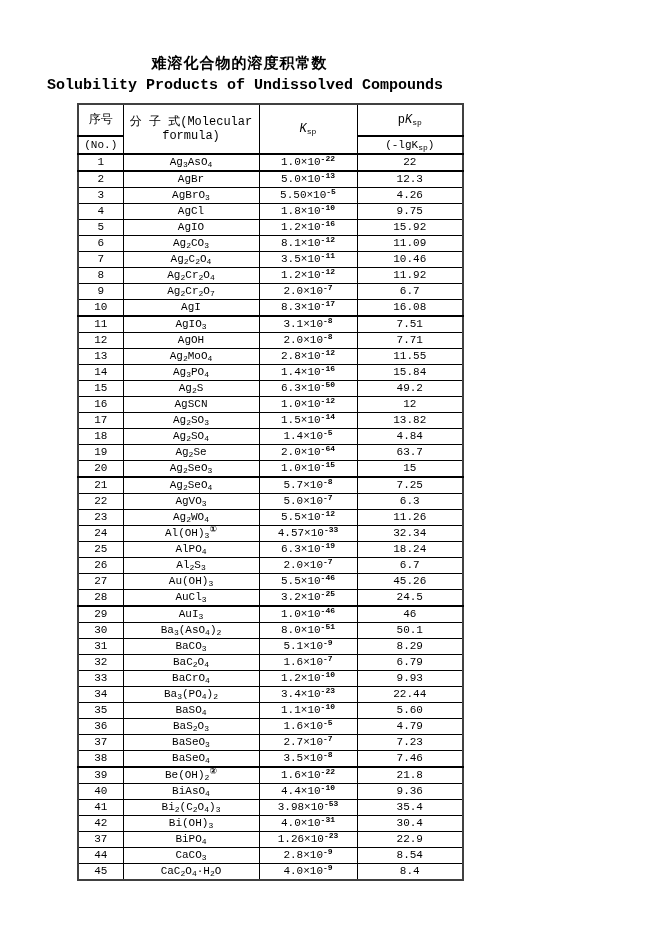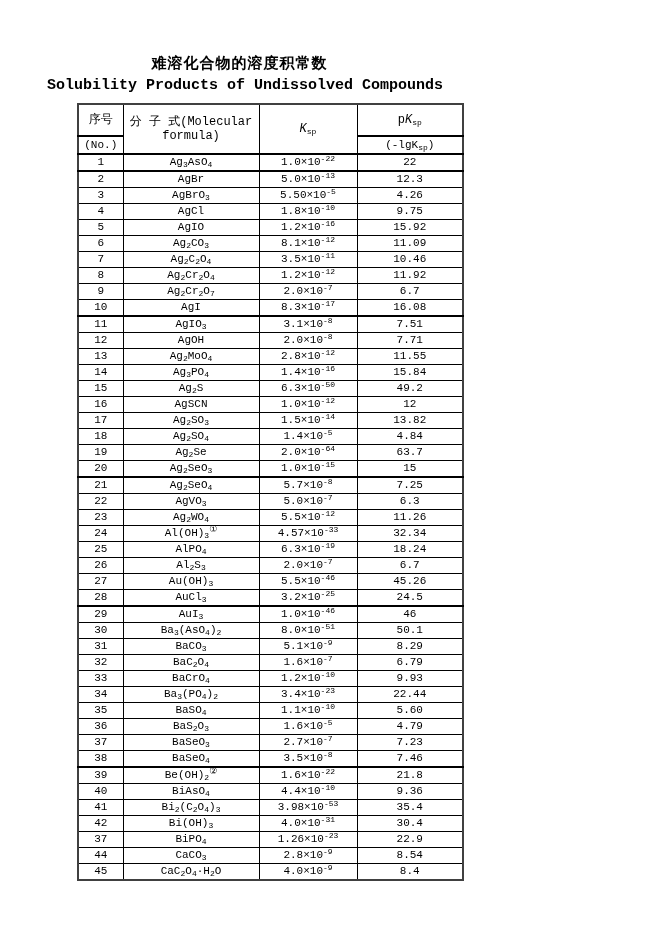--- a/index.html
+++ b/index.html
@@ -36,21 +36,21 @@
   thead th { border-bottom-width:2px; font-size:12px; line-height:14px; }
   tr.hr1 { height:32px; }
   tr.hr2 { height:18px; }
   tr.hr2 th { font-size:11px; }
   tbody tr { height:16px; }
   tbody td { font-size:11px; line-height:15px; white-space:nowrap; }
   tbody tr.thick td { border-bottom-width:2px; }
 
   .it { font-style:italic; }
   sub { font-size:8px; line-height:0; vertical-align:-2px; }
-  sup { font-size:8px; line-height:0; vertical-align:4px; }
+  sup { font-size:8px; line-height:0; vertical-align:4px;font-weight:bold; }
   sup.note { font-size:9px; vertical-align:4px; }
 </style>
 </head>
 <body>
 
 <div class="page">
   <div class="title-cn">难溶化合物的溶度积常数</div>
   <div class="title-en">Solubility Products of Undissolved Compounds</div>
 
   <table class="ksp-table">

